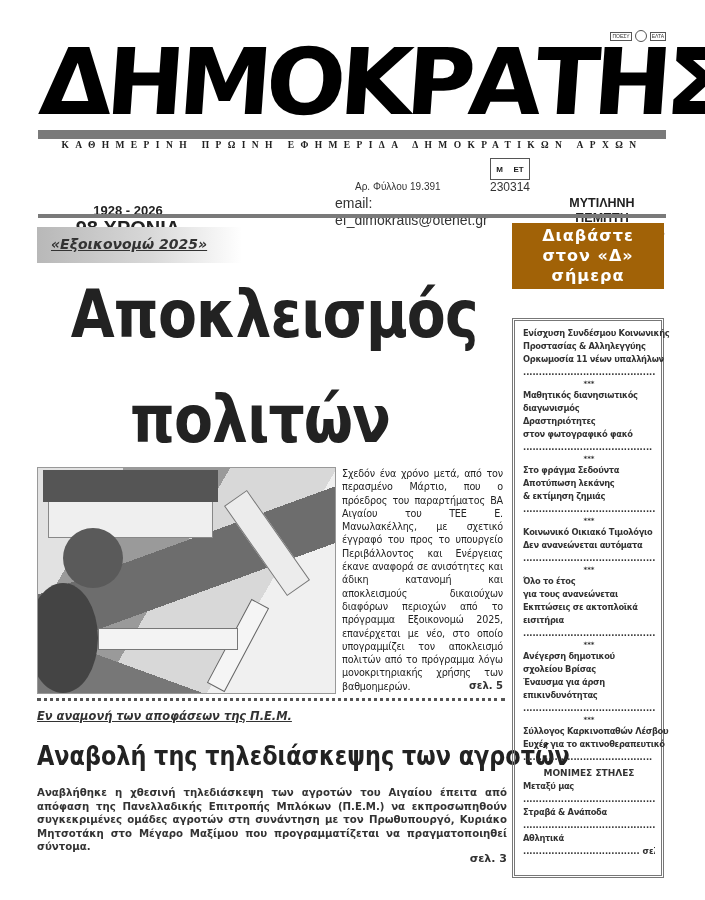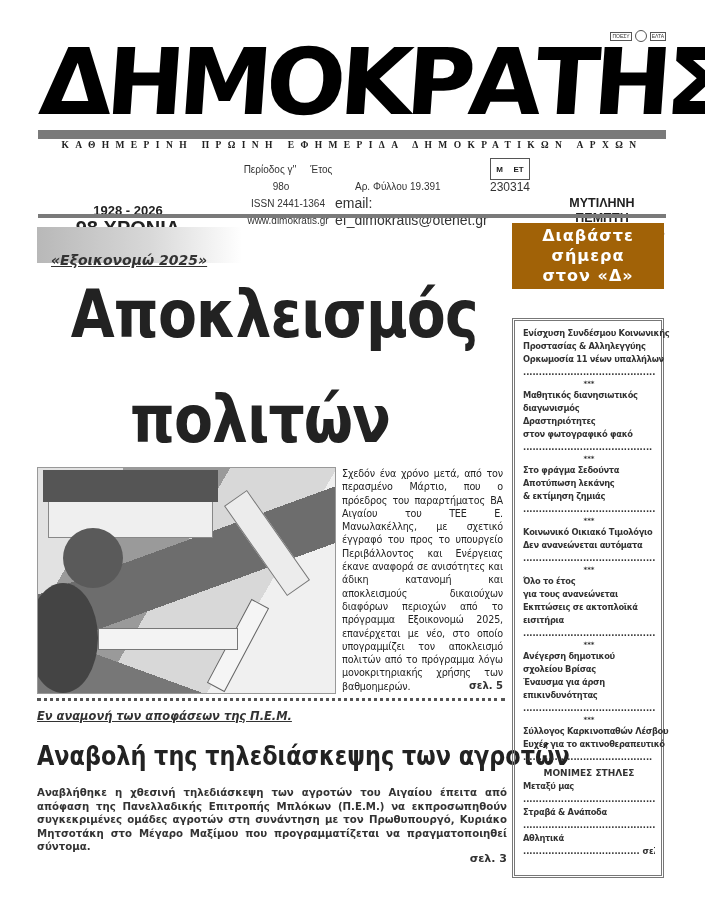--- a/index.html
+++ b/index.html
@@ -38,21 +38,21 @@
   .met-logo { position: absolute; left: 452px; top: 3px; width: 40px; text-align: center; }
   .met-book { border: 1px solid #555; height: 22px; display: flex; font-size: 8px; font-weight: bold; align-items: center; justify-content: space-around; }
   .met-code { font-size: 12px; color: #333; }
   .location { position: absolute; left: 500px; top: 5px; width: 128px; text-align: center; font-weight: bold; font-size: 12.5px; line-height: 15px; color: #222; margin-top: 36px; }
 
   .gray-rule2 { position: absolute; left: 38px; top: 214px; width: 628px; height: 4px; background: #7a7a7a; }
 
   .kicker {
     position: absolute; left: 37px; top: 227px; width: 205px; height: 36px;
     background: linear-gradient(90deg, #b8b8b8 0%, #d8d8d8 55%, #ffffff 100%);
-    padding: 24px 0 0 14px;
+    padding: 8px 0 0 14px;
   }
   .kicker span { font-family: "DejaVu Sans", sans-serif; font-weight: bold; font-style: italic; font-size: 14px; color: #333; text-decoration: underline; }
 
   .headline {
     position: absolute; left: 40px; top: 262px; width: 440px; text-align: center;
     font-family: "DejaVu Sans", sans-serif; font-weight: bold; font-size: 66px; line-height: 105px;
     color: #222; letter-spacing: -1px; transform: scaleX(0.86); transform-origin: center;
   }
 
   .photo {
@@ -111,27 +111,20 @@
   </div>
 </div>
 <div class="gray-rule"></div>
 <div class="subtitle-line">ΚΑΘΗΜΕΡΙΝΗ ΠΡΩΙΝΗ ΕΦΗΜΕΡΙΔΑ ΔΗΜΟΚΡΑΤΙΚΩΝ ΑΡΧΩΝ</div>
 
 <div class="info-row">
   <div class="years">
     <div class="range">1928 - 2026</div>
     <div class="big">98 ΧΡΟΝΙΑ</div>
     <div class="sub">ΔΗΜΟΚΡΑΤΙΚΩΝ ΑΓΩΝΩΝ</div>
-  </div>
-  <div class="meta">
-    <div class="period">
-      <span>Περίοδος γ''</span><span>Έτος 98ο</span>
-    </div>
-    <div>ISSN 2441-1364</div>
-    <div>www.dimokratis.gr</div>
   </div>
   <div class="meta2">
     <div class="issue">Αρ. Φύλλου 19.391</div>
     <div class="email">email: ef_dimokratis@otenet.gr</div>
   </div>
   <div class="met-logo">
     <div class="met-book">
       <span>Μ</span>
       <span>ΕΤ</span>
     </div>
@@ -165,22 +158,22 @@
 <div class="lead-page">σελ. 5</div>
 
 <div class="dots-rule"></div>
 <div class="kicker2">Εν αναμονή των αποφάσεων της Π.Ε.Μ.</div>
 <div class="headline2">Αναβολή της τηλεδιάσκεψης των αγροτών</div>
 <div class="body2">Αναβλήθηκε η χθεσινή τηλεδιάσκεψη των αγροτών του Αιγαίου έπειτα από απόφαση της Πανελλαδικής Επιτροπής Μπλόκων (Π.Ε.Μ.) να εκπροσωπηθούν συγκεκριμένες ομάδες αγροτών στη συνάντηση με τον Πρωθυπουργό, Κυριάκο Μητσοτάκη στο Μέγαρο Μαξίμου που προγραμματίζεται να πραγματοποιηθεί σύντομα.</div>
 <div class="body2-page">σελ. 3</div>
 
 <div class="toc-header">
   <div>Διαβάστε</div>
+  <div>στον «Δ»</div>
   <div>σήμερα</div>
-  <div>στον «Δ»</div>
 </div>
 <div class="toc-box">
   <div class="toc-item">
     <span class="t">Ενίσχυση Συνδέσμου Κοινωνικής</span>
     <span class="t">Προστασίας &amp; Αλληλεγγύης</span>
     <span class="t">Ορκωμοσία 11 νέων υπαλλήλων</span>
     <span class="pg">..........................................σελ. 3</span>
   </div>
   <div class="toc-sep">***</div>
   <div class="toc-item">

